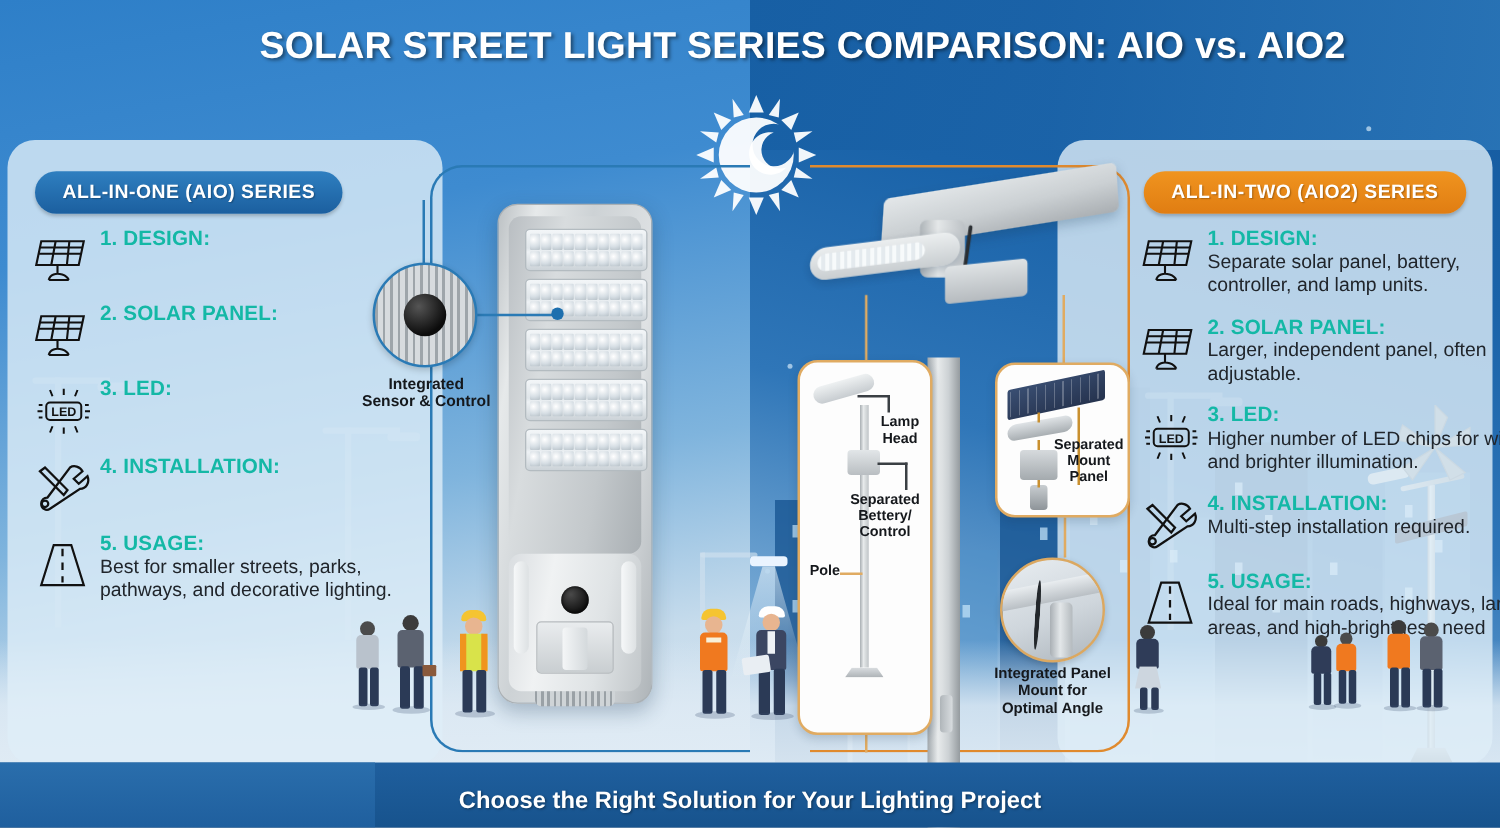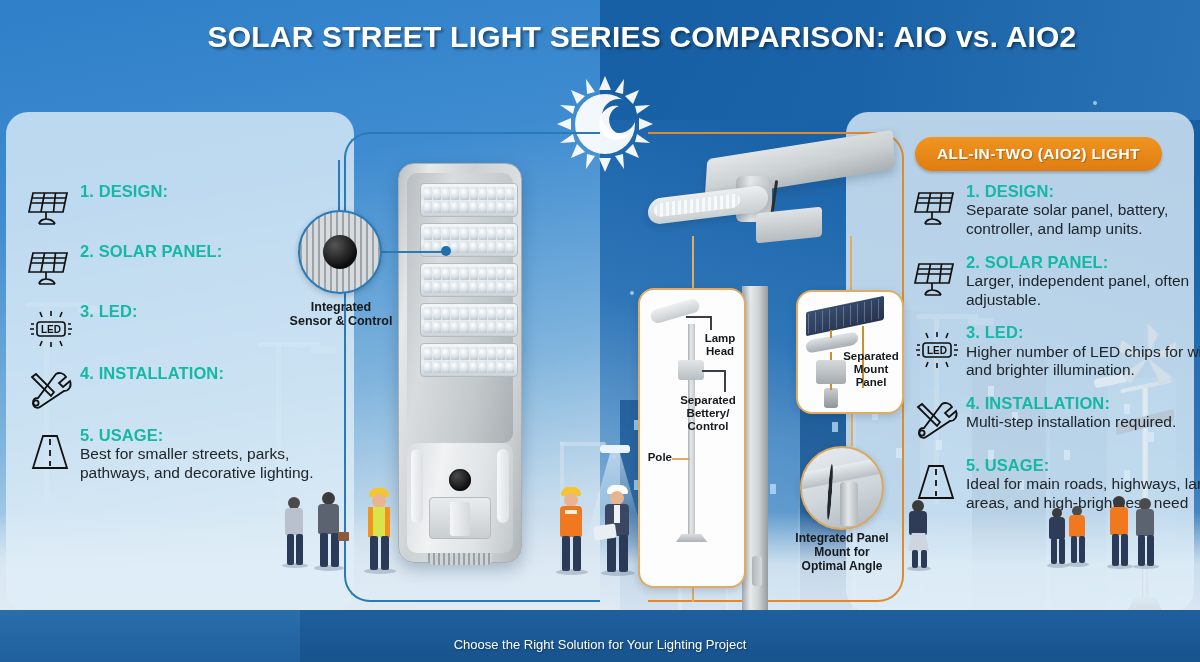--- a/index.html
+++ b/index.html
@@ -312,21 +312,21 @@
   
   .person { position:absolute; }
   .person .head { position:absolute; border-radius:50%; }
   .person .torso { position:absolute; border-radius:4px 4px 2px 2px; }
   .person .legs { position:absolute; background:#2b3a56; border-radius:2px; }
   .shadow-ell { position:absolute; background: rgba(60,80,110,.25); border-radius:50%; }
 
   
   .footer-text {
     position:absolute; left:0; bottom: 10px; width: 1200px; text-align:center;
-    font-size: 13px; font-weight: normal; color:#ffffff;
+    font-size: 19px; font-weight: bold; color:#ffffff;
     text-shadow: 1px 1px 2px rgba(0,0,0,.4);
   }
   .dot-deco { position:absolute; width:4px; height:4px; border-radius:50%; background:#bcd8ef; opacity:.8;}
   svg { display:block; }
 </style>
 </head>
 <body>
 
 <div id="stage">
 
@@ -459,21 +459,22 @@
   </div>
 
   <div class="title">SOLAR STREET LIGHT SERIES COMPARISON: AIO vs. AIO2</div>
 
   <div class="col-panel left"></div>
   <div class="col-panel right"></div>
 
   <div class="frame aio"></div>
   <div class="frame aio2"></div>
 
-  <div class="badge orange">ALL-IN-TWO (AIO2) LIGHT</div>
+  <div class="badge blue">ALL-IN-ONE (AIO) SERIES</div>
+  <div class="badge orange">ALL-IN-TWO (AIO2) SERIES</div>
 
   <div class="flist left">
 
     <div class="fitem">
       <div class="ficon">
         <svg width="46" height="40" viewBox="0 0 46 40" fill="none" stroke="#111" stroke-width="1.7">
           <path d="M7 5 L41 5 L37 24 L3 24 Z"></path>
           <path d="M18.5 5 L15 24 M29.5 5 L27.5 24 M5.3 15 L39 15 M6.2 10 L40 10"></path>
           <path d="M20 24 L20 31 M13 36 L29 36 M20 31 C20 31 14 31 13 36 M20 31 C20 31 27 31 29 36"></path>
         </svg>

